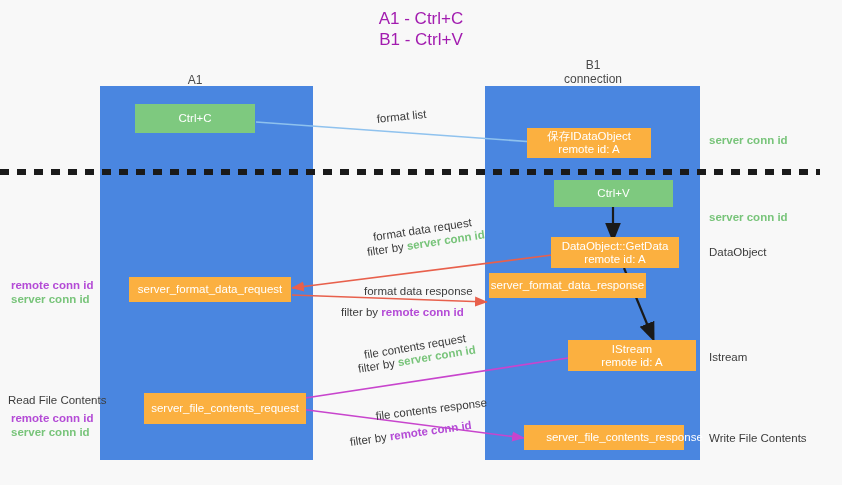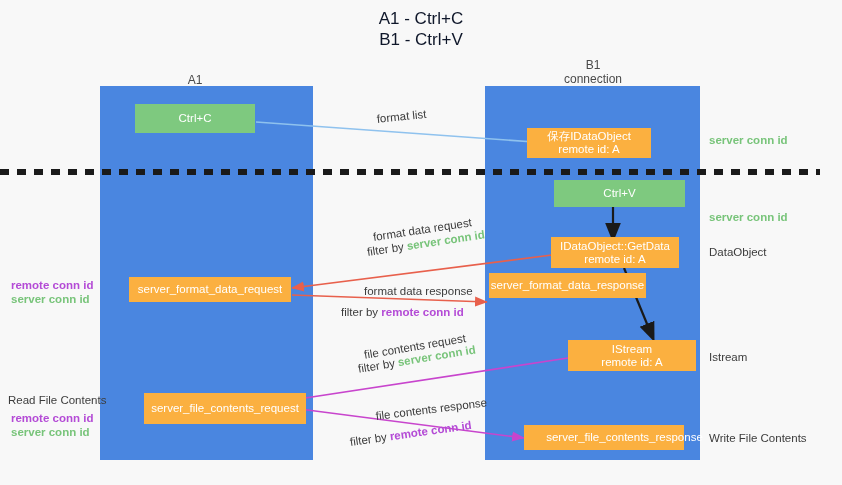--- a/index.html
+++ b/index.html
@@ -7,21 +7,21 @@
     width:842px;height:485px;
     background:#f8f8f8;
     font-family:"Liberation Sans", sans-serif;
     overflow:hidden;
   }
   #stage{position:relative;width:842px;height:485px;}
 
   
   .title{
     position:absolute;left:0;top:8px;width:842px;
-    text-align:center;color:#0f172a;font-size:17px;line-height:21px;
+    text-align:center;color:#a21caf;font-size:17px;line-height:21px;
     white-space:pre-line;
   }
 
   
   .colhead{
     position:absolute;text-align:center;color:#4a4a4a;
     font-size:12px;line-height:14px;white-space:pre-line;
   }
 
   
@@ -104,23 +104,23 @@
 
   <div class="box orange" style="left:129px;top:277px;width:162px;height:25px;">server_format_data_request</div>
 
   <div class="box green" style="left:135px;top:104px;width:120px;height:29px;">Ctrl+C</div>
 
   <div class="box orange" style="left:144px;top:393px;width:162px;height:31px;text-align:right;">server_file_contents_request</div>
 
   <div class="box orange" style="left:527px;top:128px;width:124px;height:30px;">保存IDataObject
 remote id: A</div>
 
-  <div class="box green" style="left:554px;top:180px;width:131px;height:27px;">Ctrl+V</div>
+  <div class="box green" style="left:554px;top:180px;width:119px;height:27px;">Ctrl+V</div>
 
-  <div class="box orange" style="left:551px;top:237px;width:128px;height:31px;">IDataObject::GetData
+  <div class="box orange" style="left:551px;top:237px;width:128px;height:31px;">DataObject::GetData
 remote id: A</div>
 
   <div class="box orange" style="left:489px;top:273px;width:157px;height:25px;">server_format_data_response</div>
 
   <div class="box orange" style="left:568px;top:340px;width:128px;height:31px;">IStream
 remote id: A</div>
 
   <div class="box orange" style="left:524px;top:425px;width:160px;height:25px;padding-left:41px;">server_file_contents_response</div>
 
   <div class="lbl rot-c" style="left:376px;top:112px;">format list</div>

